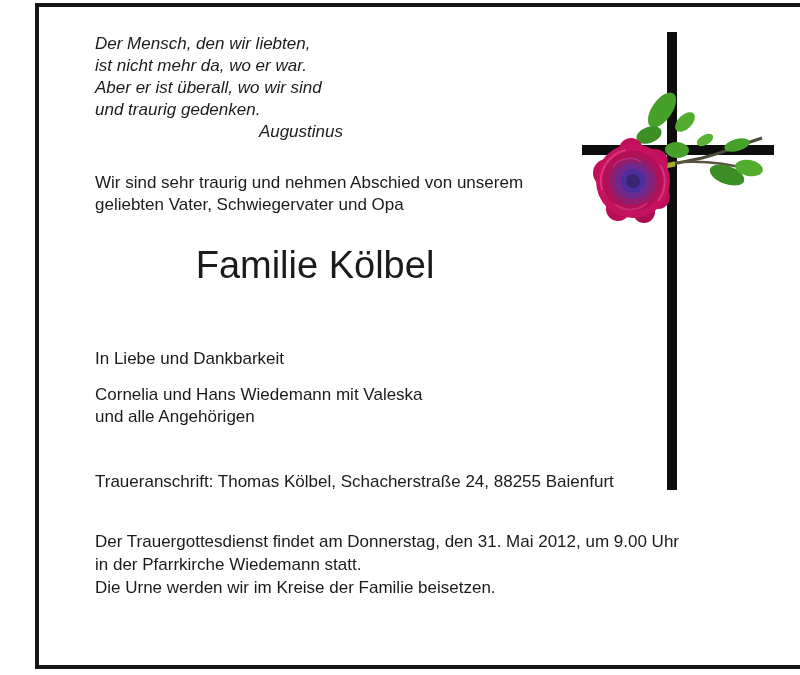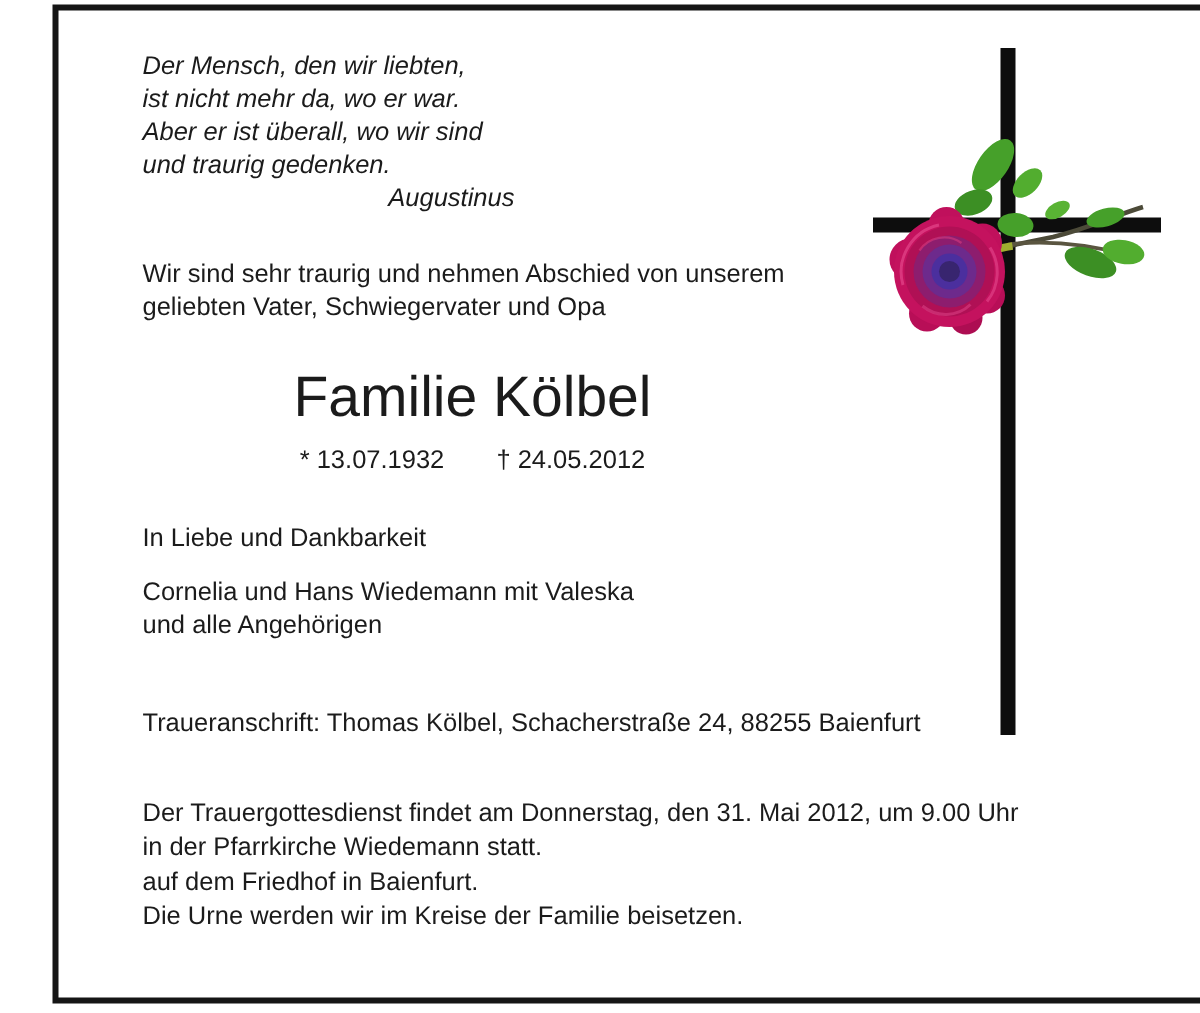--- a/index.html
+++ b/index.html
@@ -98,34 +98,29 @@
 
   <div class="abs intro">
     <div>Wir sind sehr traurig und nehmen Abschied von unserem</div>
     <div>geliebten Vater, Schwiegervater und Opa</div>
   </div>
 
   <div class="abs name-block">
     <div class="deceased-name">Familie Kölbel</div>
   </div>
 
-  <div class="abs dates">
-    <span>* 13.07.1932</span>
-    <span>† 24.05.2012</span>
-  </div>
 
   <div class="abs farewell">In Liebe und Dankbarkeit</div>
 
   <div class="abs mourners">
     <div>Cornelia und Hans Wiedemann mit Valeska</div>
     <div>und alle Angehörigen</div>
   </div>
 
   <div class="abs address">Traueranschrift: Thomas Kölbel, Schacherstraße 24, 88255 Baienfurt</div>
 
   <div class="abs service">
     <div>Der Trauergottesdienst findet am Donnerstag, den 31. Mai 2012, um 9.00 Uhr</div>
     <div>in der Pfarrkirche Wiedemann statt.</div>
-    <div>auf dem Friedhof in Baienfurt.</div>
     <div>Die Urne werden wir im Kreise der Familie beisetzen.</div>
   </div>
 
 </div>
 
 </body></html>

